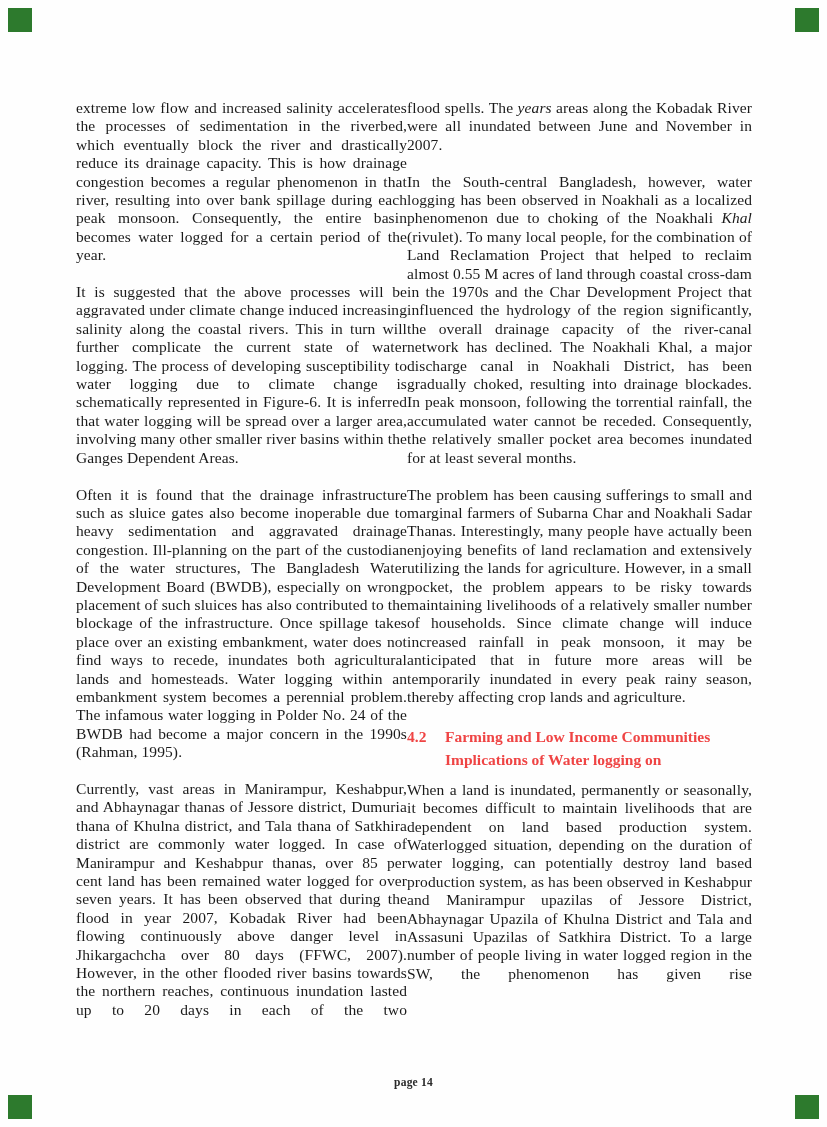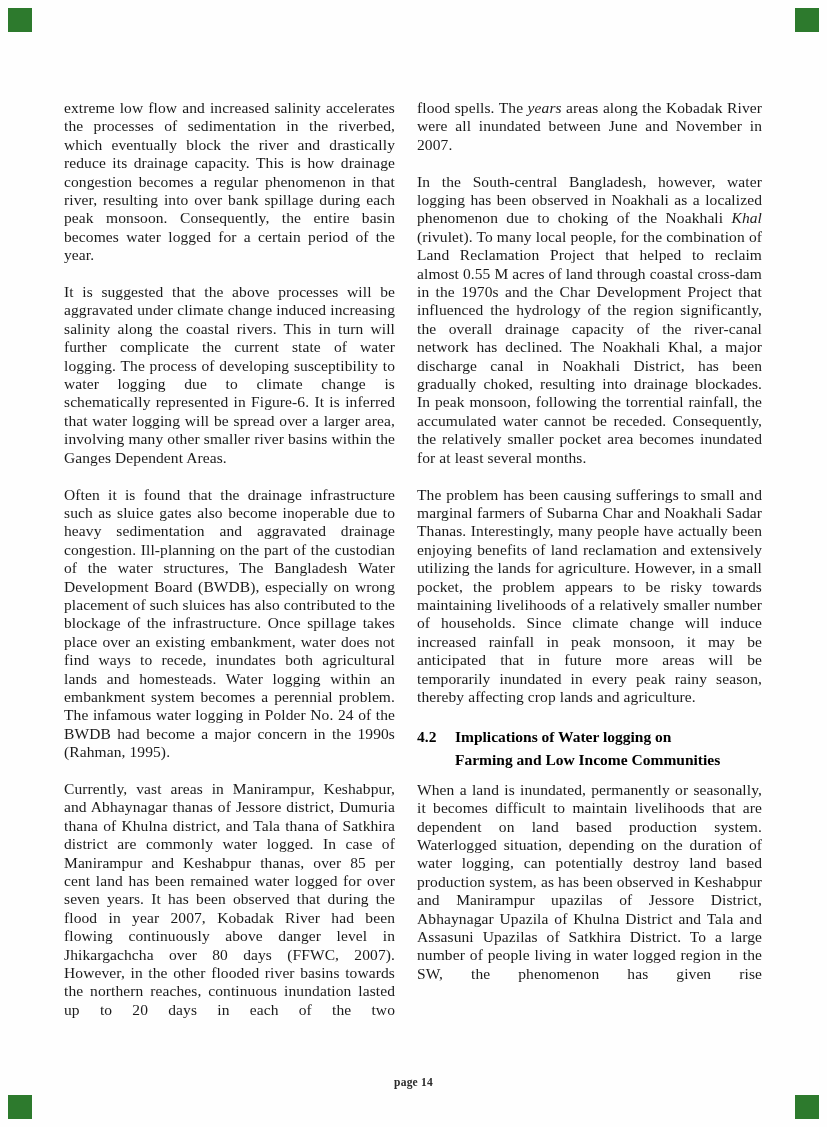--- a/index.html
+++ b/index.html
@@ -17,22 +17,22 @@
   }
   .corner-mark {
     position: absolute; width: 24px; height: 24px;
   }
   .corner-mark.tl { left: 8px;  top: 8px; }
   .corner-mark.tr { right: 8px; top: 8px; }
   .corner-mark.bl { left: 8px;  bottom: 8px; }
   .corner-mark.br { right: 8px; bottom: 8px; }
 
   .columns {
-    position: absolute; left: 64px; top: 99px;
-    display: flex; gap: 22px;
+    position: absolute; left: 76px; top: 99px;
+    display: flex; 
   }
   .col { color: #1a1a1a; }
   .col.left  { width: 331px; }
   .col.right { width: 345px; }
 
   .col p {
     font-size: 15.5px;
     line-height: 18.4px;
     text-align: justify;
     margin-bottom: 18.4px;
@@ -41,21 +41,21 @@
   
   .col p.continues { text-align-last: justify; }
   .col p:last-child { margin-bottom: 0; }
 
   .section-heading {
     display: flex;
     font-weight: bold;
     font-size: 15.5px;
     line-height: 23px;
     margin-bottom: 10px;
-    color: #000000;
+    color: #ef4444;
   }
   .section-heading .hnum { width: 38px; flex: 0 0 38px; }
   .section-heading .htext span { display: block; }
 
   .footer {
     position: absolute; left: 0; top: 1076px;
     width: 827px; text-align: center;
     font-size: 11.5px; color: #2a2a2a;
     letter-spacing: 0.2px;
     font-weight: bold;
@@ -81,22 +81,22 @@
     </div>
 
     <div class="col right">
       <p>flood spells. The <i>years</i> areas along the Kobadak River were all inundated between June and November in 2007.</p>
       <p>In the South-central Bangladesh, however, water logging has been observed in Noakhali as a localized phenomenon due to choking of the Noakhali <i>Khal</i> (rivulet). To many local people, for the combination of Land Reclamation Project that helped to reclaim almost 0.55 M acres of land through coastal cross-dam in the 1970s and the Char Development Project that influenced the hydrology of the region significantly, the overall drainage capacity of the river-canal network has declined. The Noakhali Khal, a major discharge canal in Noakhali District, has been gradually choked, resulting into drainage blockades. In peak monsoon, following the torrential rainfall, the accumulated water cannot be receded. Consequently, the relatively smaller pocket area becomes inundated for at least several months.</p>
       <p>The problem has been causing sufferings to small and marginal farmers of Subarna Char and Noakhali Sadar Thanas. Interestingly, many people have actually been enjoying benefits of land reclamation and extensively utilizing the lands for agriculture. However, in a small pocket, the problem appears to be risky towards maintaining livelihoods of a relatively smaller number of households. Since climate change will induce increased rainfall in peak monsoon, it may be anticipated that in future more areas will be temporarily inundated in every peak rainy season, thereby affecting crop lands and agriculture.</p>
 
       <div class="section-heading">
         <span class="hnum">4.2</span>
         <span class="htext">
+          <span>Farming and Low Income Communities</span>
           <span>Implications of Water logging on</span>
-          <span>Farming and Low Income Communities</span>
         </span>
       </div>
 
       <p class="continues">When a land is inundated, permanently or seasonally, it becomes difficult to maintain livelihoods that are dependent on land based production system. Waterlogged situation, depending on the duration of water logging, can potentially destroy land based production system, as has been observed in Keshabpur and Manirampur upazilas of Jessore District, Abhaynagar Upazila of Khulna District and Tala and Assasuni Upazilas of Satkhira District. To a large number of people living in water logged region in the SW, the phenomenon has given rise</p>
     </div>
 
   </div>
 
   <div class="footer">page 14</div>
 

